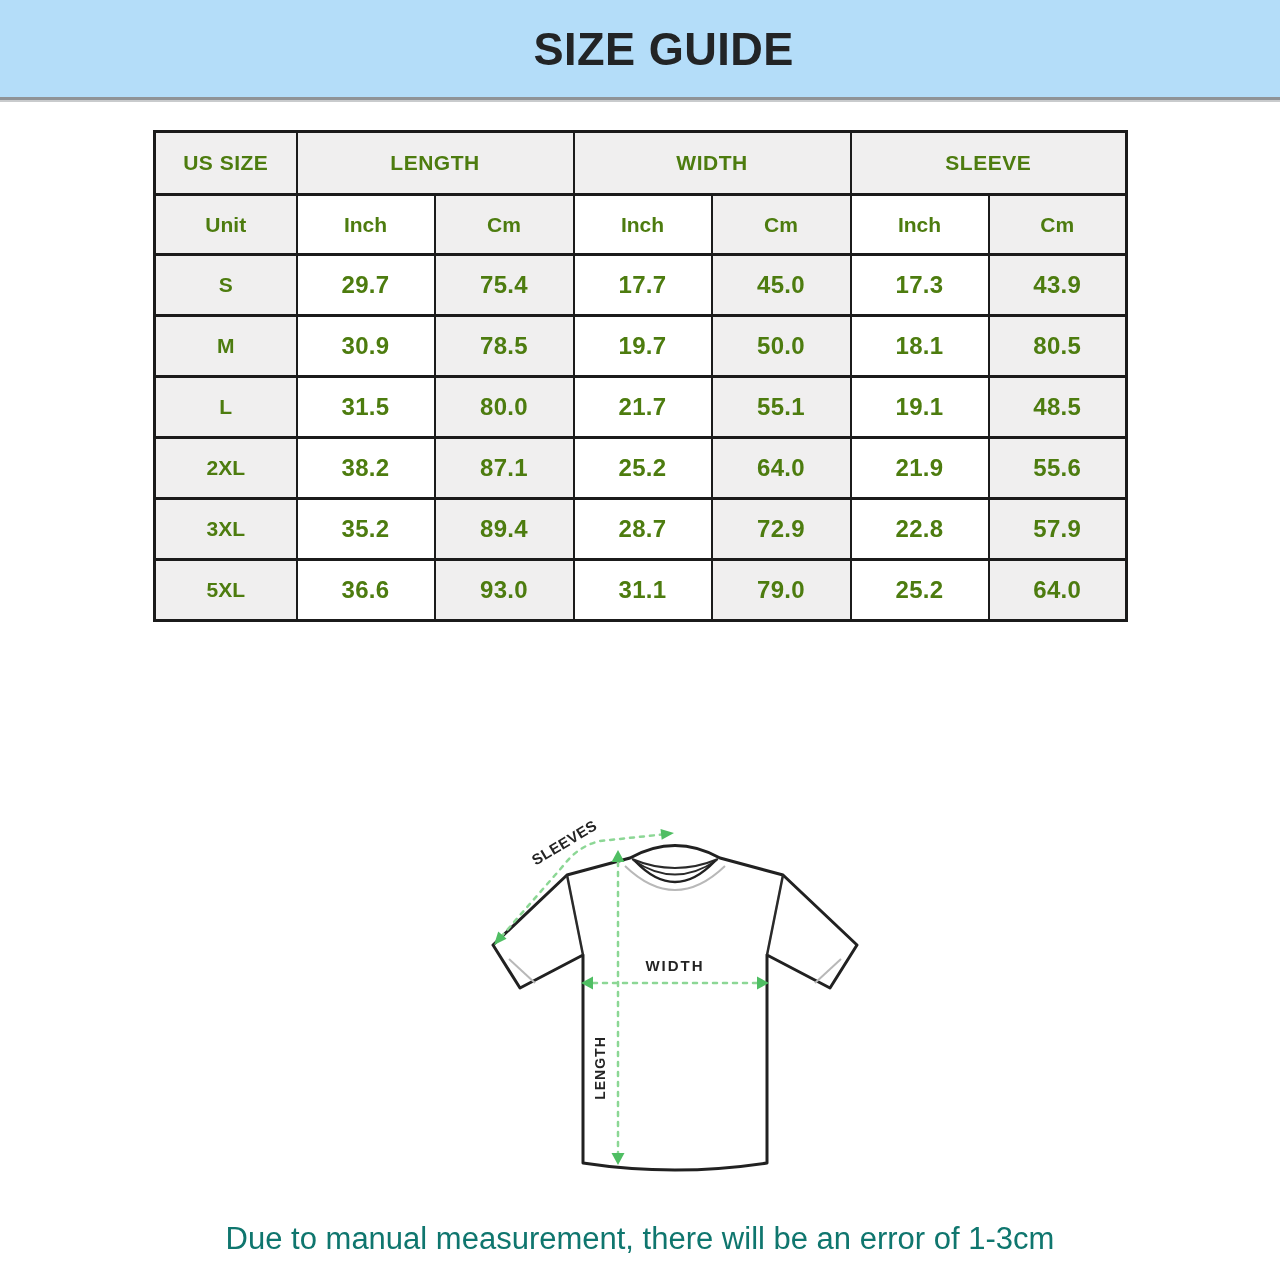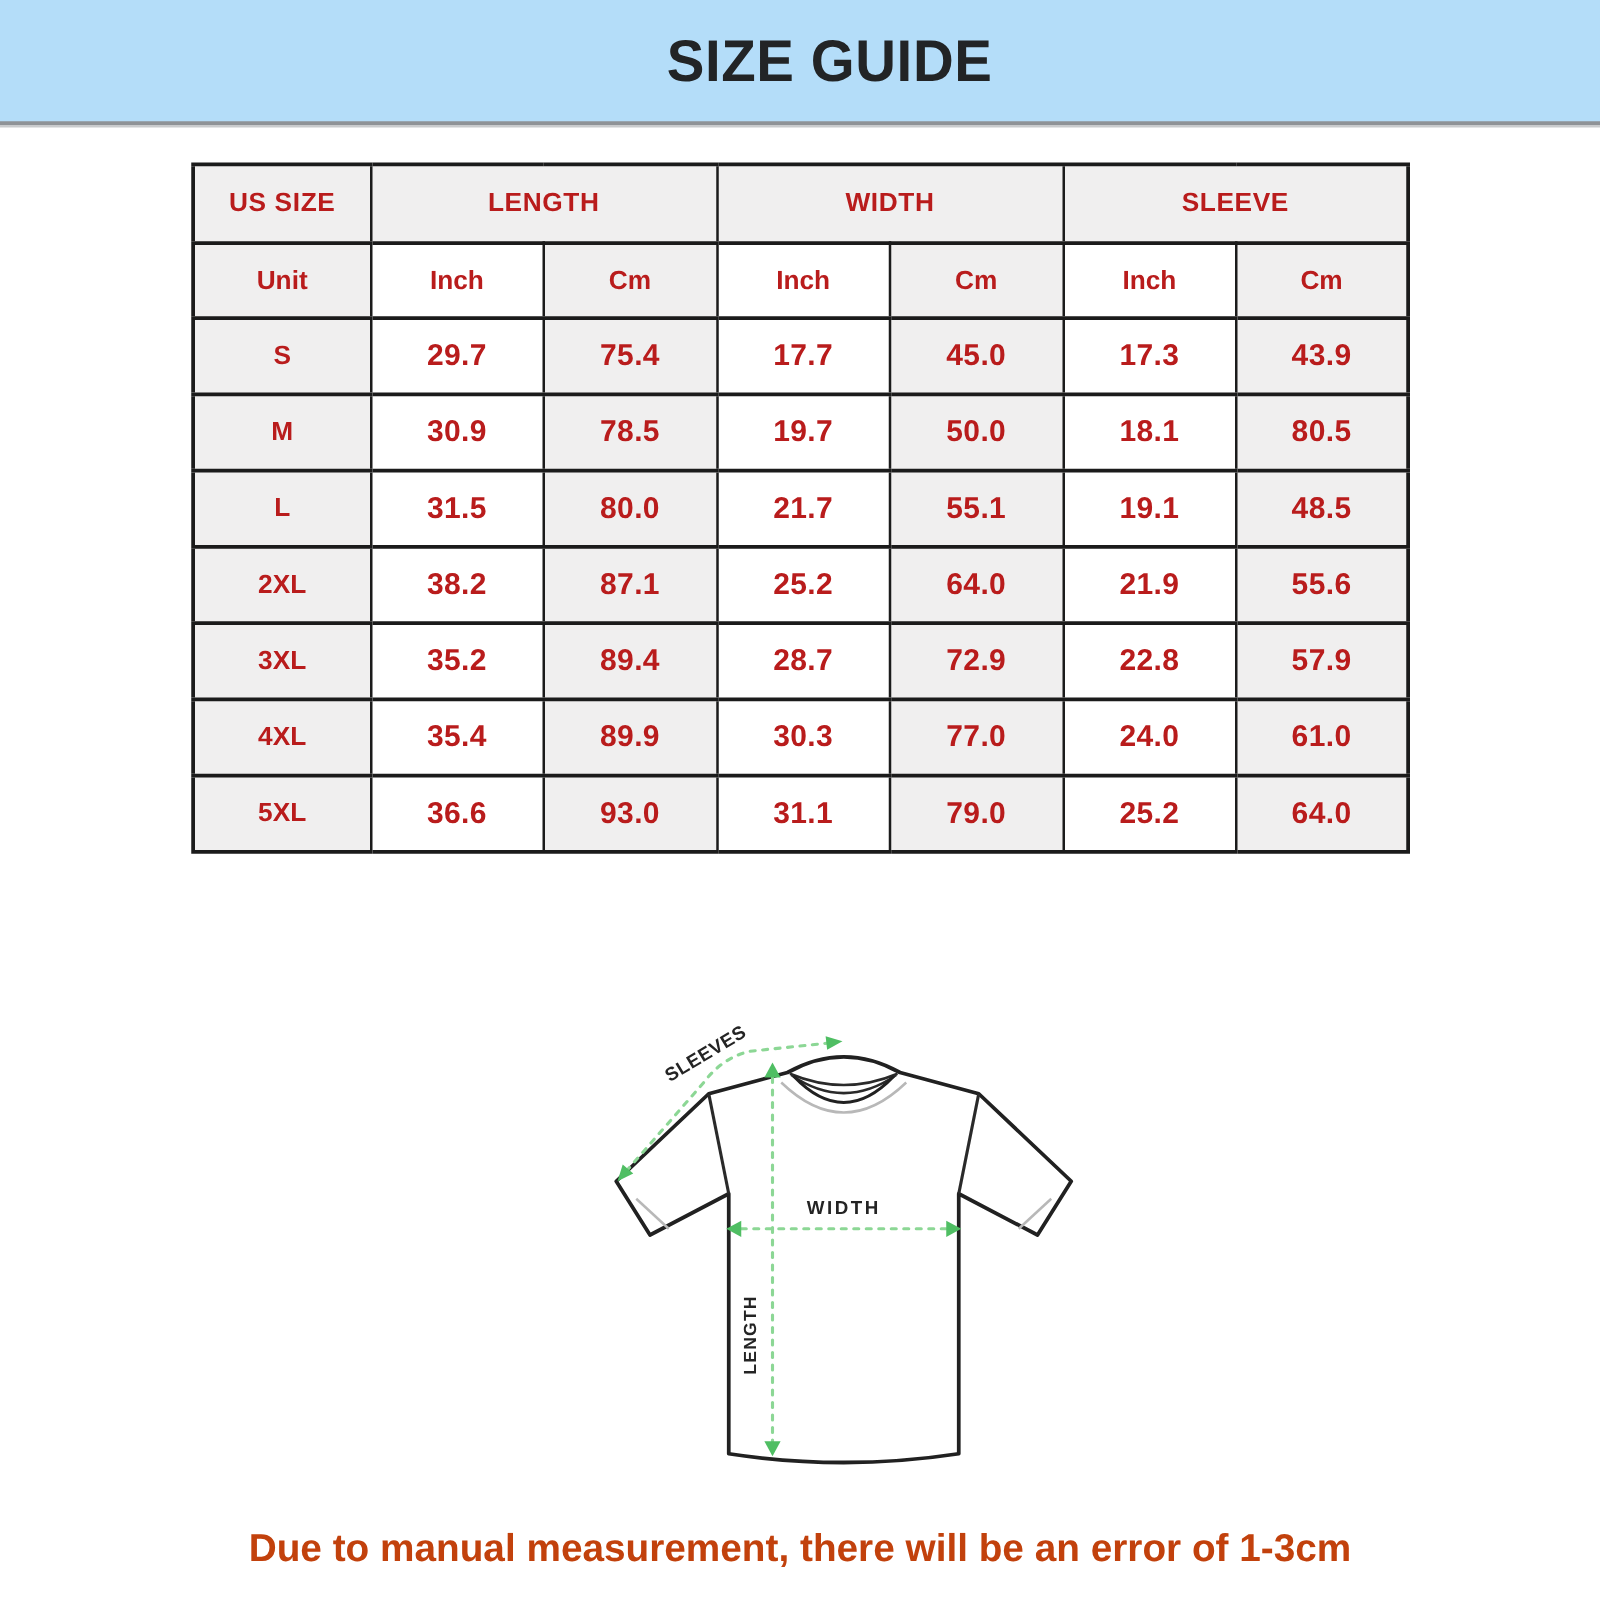--- a/index.html
+++ b/index.html
@@ -28,21 +28,21 @@
     color:#222426;
     transform:scaleX(0.96);
   }
 
   
   .size-table {
     position:absolute; top:130px; left:153px;
     border-collapse:collapse;
     table-layout:fixed;
     border:3px solid #1b1b1b;
-    color:#b91c1c;
+    color:#4d7c0f;
   }
   .size-table th, .size-table td {
     border:2px solid #1b1b1b;
     border-top-width:3px;
     border-bottom-width:3px;
     text-align:center;
     vertical-align:middle;
     padding:0;
   }
   .gray  { background:#f0efef; }
@@ -58,22 +58,22 @@
     width:400px; height:400px;
   }
   .diagram svg { display:block; }
 
   
   .note {
     position:absolute; top:1221px; left:0; width:1280px;
     margin:0;
     text-align:center;
     font-size:31px;
-    font-weight:bold;
-    color:#c2410c;
+    font-weight:normal;
+    color:#0f766e;
   }
 </style>
 </head>
 <body>
 
 <header class="banner">
   <h1>SIZE GUIDE</h1>
 </header>
 
 <table class="size-table">
@@ -141,29 +141,20 @@
     <tr class="data-row">
       <th class="gray">3XL</th>
       <td class="white">35.2</td>
       <td class="gray">89.4</td>
       <td class="white">28.7</td>
       <td class="gray">72.9</td>
       <td class="white">22.8</td>
       <td class="gray">57.9</td>
     </tr>
     <tr class="data-row">
-      <th class="gray">4XL</th>
-      <td class="white">35.4</td>
-      <td class="gray">89.9</td>
-      <td class="white">30.3</td>
-      <td class="gray">77.0</td>
-      <td class="white">24.0</td>
-      <td class="gray">61.0</td>
-    </tr>
-    <tr class="data-row">
       <th class="gray">5XL</th>
       <td class="white">36.6</td>
       <td class="gray">93.0</td>
       <td class="white">31.1</td>
       <td class="gray">79.0</td>
       <td class="white">25.2</td>
       <td class="gray">64.0</td>
     </tr>
   </tbody>
 </table>

